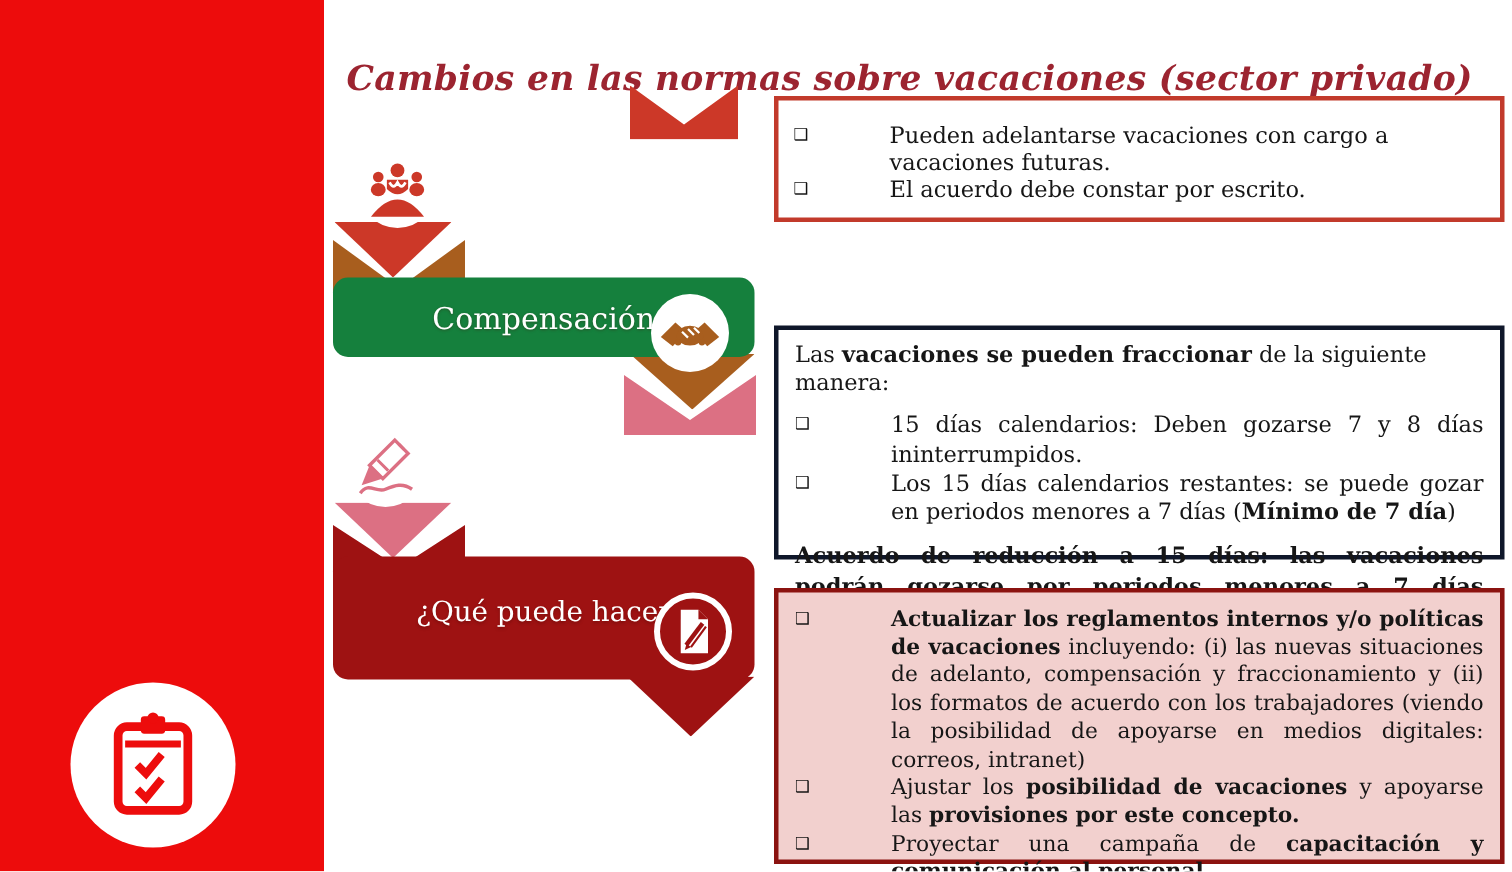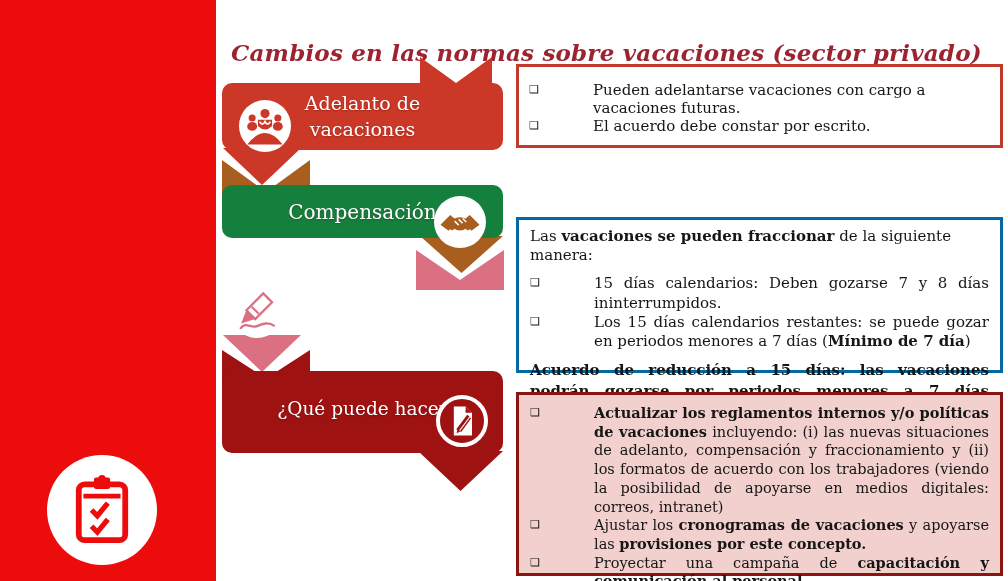--- a/index.html
+++ b/index.html
@@ -50,21 +50,21 @@
   .arrow4 { left:418px; top:451px; width:85px; height:40px; background:#9E1212; }
   .circ4  { left:436px; top:395px; width:52px; height:52px; background:#9E1212; border:4px solid #fff;
             box-sizing:border-box; }
 
   
   .box { position:absolute; left:516px; width:487px; background:#fff; box-sizing:border-box; }
   .box1 { top:64px; height:84px; border:3px solid #C23A2B; padding:10px 10px 6px 10px; font-size:15px;
           display:flex; flex-direction:column; justify-content:center; }
   .box2 { top:160px; height:46px; border:3px solid #9A860B; display:flex; align-items:center; }
   .box2 .ctext { flex:1; text-align:center; font-size:15px; line-height:1.35; padding:0 14px; }
-  .box3 { top:217px; height:156px; border:3px solid #0369a1; padding:7px 11px; font-size:15px; line-height:1.28; }
+  .box3 { top:217px; height:156px; border:3px solid #0f172a; padding:7px 11px; font-size:15px; line-height:1.28; }
   .box3 .intro { margin-bottom:9px; }
   .box3 .closing { margin-top:9px; font-weight:bold; text-align:justify; line-height:1.4; }
   .box4 { top:392px; height:184px; border:3px solid #8B1310; background:#F2D0CE; padding:9px 11px;
           font-size:14.5px; line-height:1.29; }
 
   .brow  { display:flex; }
   .bmark { flex:0 0 24px; width:24px; font-size:11px; padding-top:2px; color:#111; }
   .btext { flex:1;margin-left:40px; }
   .box3 .btext, .box4 .btext { text-align:justify; }
   .bold { font-weight:bold; }
@@ -84,23 +84,20 @@
         <path d="M19 31 l5 5 l9 -11" fill="none" stroke="#ED0C0C" stroke-width="4.5"></path>
         <path d="M19 45 l5 5 l9 -11" fill="none" stroke="#ED0C0C" stroke-width="4.5"></path>
       </svg>
     </div>
   </div>
 
   <div class="title">Cambios en las normas sobre vacaciones (sector privado)</div>
 
   <div class="shape tab tab1"></div>
   <div class="shape arrow arrow1"></div>
-  <div class="shape rbody body1">
-    <div class="rlabel label1">Adelanto de vacaciones</div>
-  </div>
   <div class="circ circ1">
     <svg width="46" height="46" viewBox="0 0 52 52">
       <path d="M6 47 Q26 21 46 47 Z" fill="#CC3828"></path>
       <circle cx="26" cy="12" r="5.2" fill="#CC3828"></circle>
       <path d="M18 19 h16 v7 q-8 8 -16 0 z" fill="#CC3828"></path>
       <path d="M20 21 q3 6 6 0 q3 6 6 0" fill="none" stroke="#fff" stroke-width="2"></path>
       <circle cx="11.5" cy="17" r="4" fill="#CC3828"></circle>
       <ellipse cx="11.5" cy="26.5" rx="5.6" ry="5" fill="#CC3828"></ellipse>
       <circle cx="40.5" cy="17" r="4" fill="#CC3828"></circle>
       <ellipse cx="40.5" cy="26.5" rx="5.6" ry="5" fill="#CC3828"></ellipse>
@@ -178,21 +175,21 @@
     <div class="closing"><span class="bold">Acuerdo de reducción a 15 días: las vacaciones podrán gozarse por periodos menores a 7 días calendario.</span></div>
   </div>
 
   <div class="box box4">
       <div class="brow">
         <span class="bmark">❑</span>
         <span class="btext"><span class="bold">Actualizar los reglamentos internos y/o políticas de vacaciones</span><span> incluyendo: (i) las nuevas situaciones de adelanto, compensación y fraccionamiento y (ii) los formatos de acuerdo con los trabajadores (viendo la posibilidad de apoyarse en medios digitales: correos, intranet)</span></span>
       </div>
       <div class="brow">
         <span class="bmark">❑</span>
-        <span class="btext"><span>Ajustar los </span><span class="bold">cronogramas de vacaciones</span><span> y apoyarse las </span><span class="bold">provisiones por este concepto.</span></span>
+        <span class="btext"><span>Ajustar los </span><span class="bold">posibilidad de vacaciones</span><span> y apoyarse las </span><span class="bold">provisiones por este concepto.</span></span>
       </div>
       <div class="brow">
         <span class="bmark">❑</span>
         <span class="btext"><span>Proyectar una campaña de </span><span class="bold">capacitación y comunicación al personal.</span></span>
       </div>
     </div>
 
 </div>
 
 </body></html>

